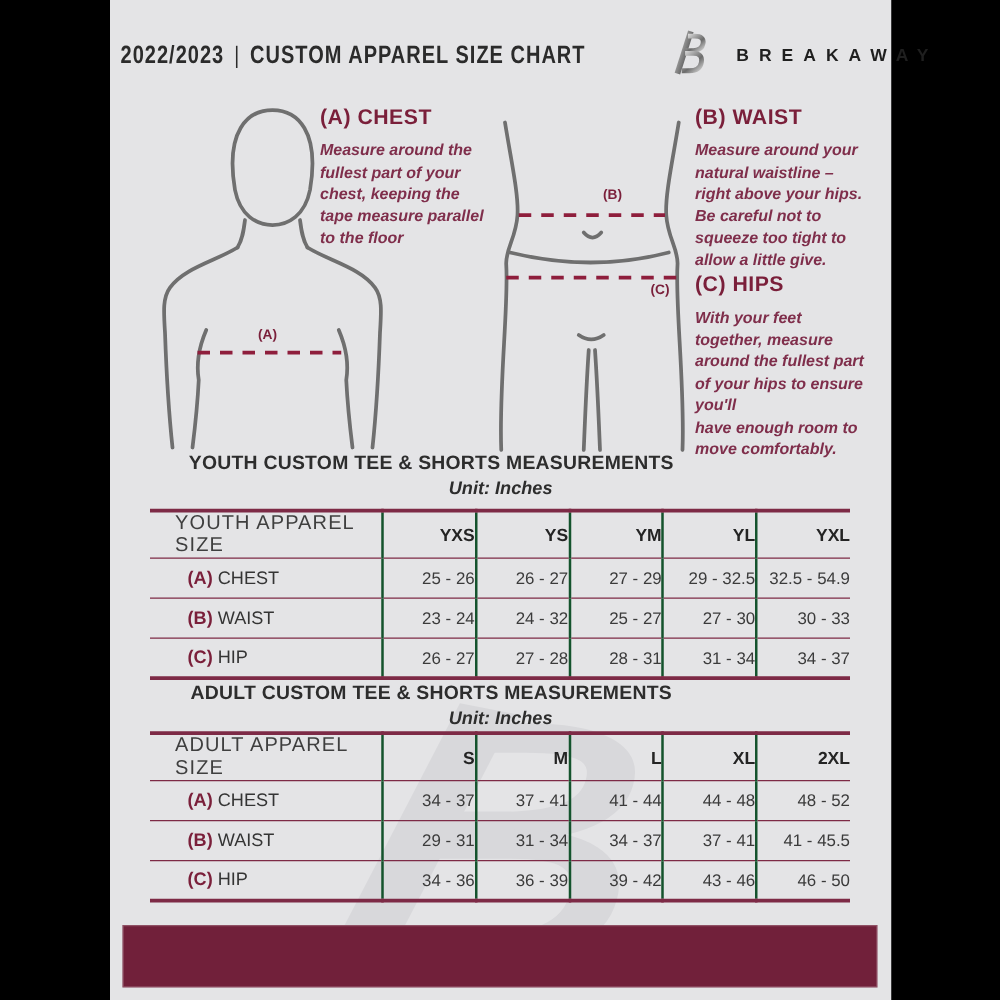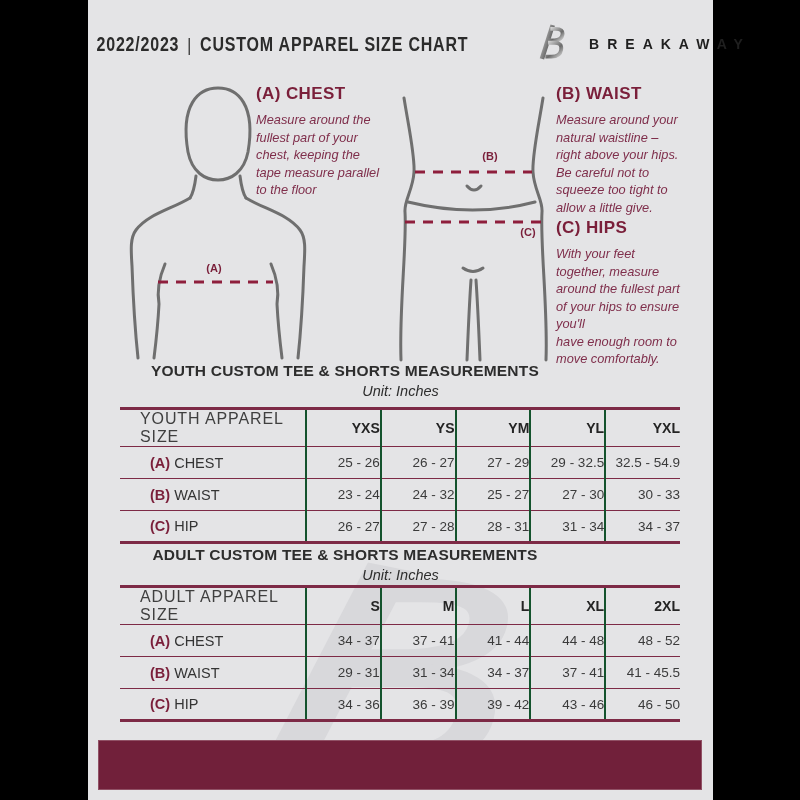--- a/index.html
+++ b/index.html
@@ -15,28 +15,28 @@
               font-weight:700; font-size:20px; color:#2b2b2b; letter-spacing:1px; white-space:nowrap; }
   .hdr-text .divider { font-weight:400; color:#2b2b2b; padding:0 10px; font-size:19px; }
   .brand { font-weight:700; font-size:14px; letter-spacing:8px; color:#1f1f1f; margin-left:14px; }
   .logo { flex:0 0 auto; }
 
   
   .fig { position:absolute; z-index:1; }
   .fig svg { display:block; }
   .guide { position:absolute; z-index:1; }
   .guide-heading { font-weight:700; font-size:17px; color:#7a1f3a; letter-spacing:0.4px; margin-bottom:7px; }
-  .guide-body { font-style:italic; font-size:12.8px; line-height:17.5px; color:#7f2e4b; white-space:pre-line; }
+  .guide-body { font-style:italic; font-size:12.8px; line-height:17.5px; color:#7f2e4b; white-space:pre-line;font-weight:bold; }
   .fig-label { position:absolute; z-index:2; font-weight:700; font-size:11px; color:#7a1f3a; transform:translateX(-50%); }
 
   
   .section-title { position:absolute; left:0; width:514px; text-align:center; z-index:1;
                    font-weight:700; font-size:15.5px; color:#2d2d2d; letter-spacing:0.2px; }
   .section-sub   { position:absolute; left:0; width:625px; text-align:center; z-index:1;
-                   font-style:italic; font-size:14.5px; color:#2d2d2d; }
+                   font-style:italic; font-size:14.5px; color:#2d2d2d;font-weight:bold; }
   .size-table { position:absolute; left:32px; width:560px; border-collapse:collapse; table-layout:fixed; z-index:1;
                 border-top:3px solid #7d2a46; border-bottom:3px solid #7d2a46; }
   .size-table tr { border-bottom:1.5px solid #7d2a46; }
   .size-table tr:last-child { border-bottom:none; }
   .size-table td, .size-table th { border-left:2px solid #14532d; font-weight:400;
                 height:32px; text-align:right; vertical-align:middle; font-size:13.5px; color:#3b3b3b; }
   .size-table td:first-child, .size-table th:first-child { border-left:none; text-align:left; }
   .size-table th { height:34px; }
   .size-table th:first-child { font-size:16px; letter-spacing:0.9px; font-weight:400; color:#3f3f3f; padding-left:20px; }
   .size-table th.size-label { font-weight:700; font-size:14px; color:#242424; }

